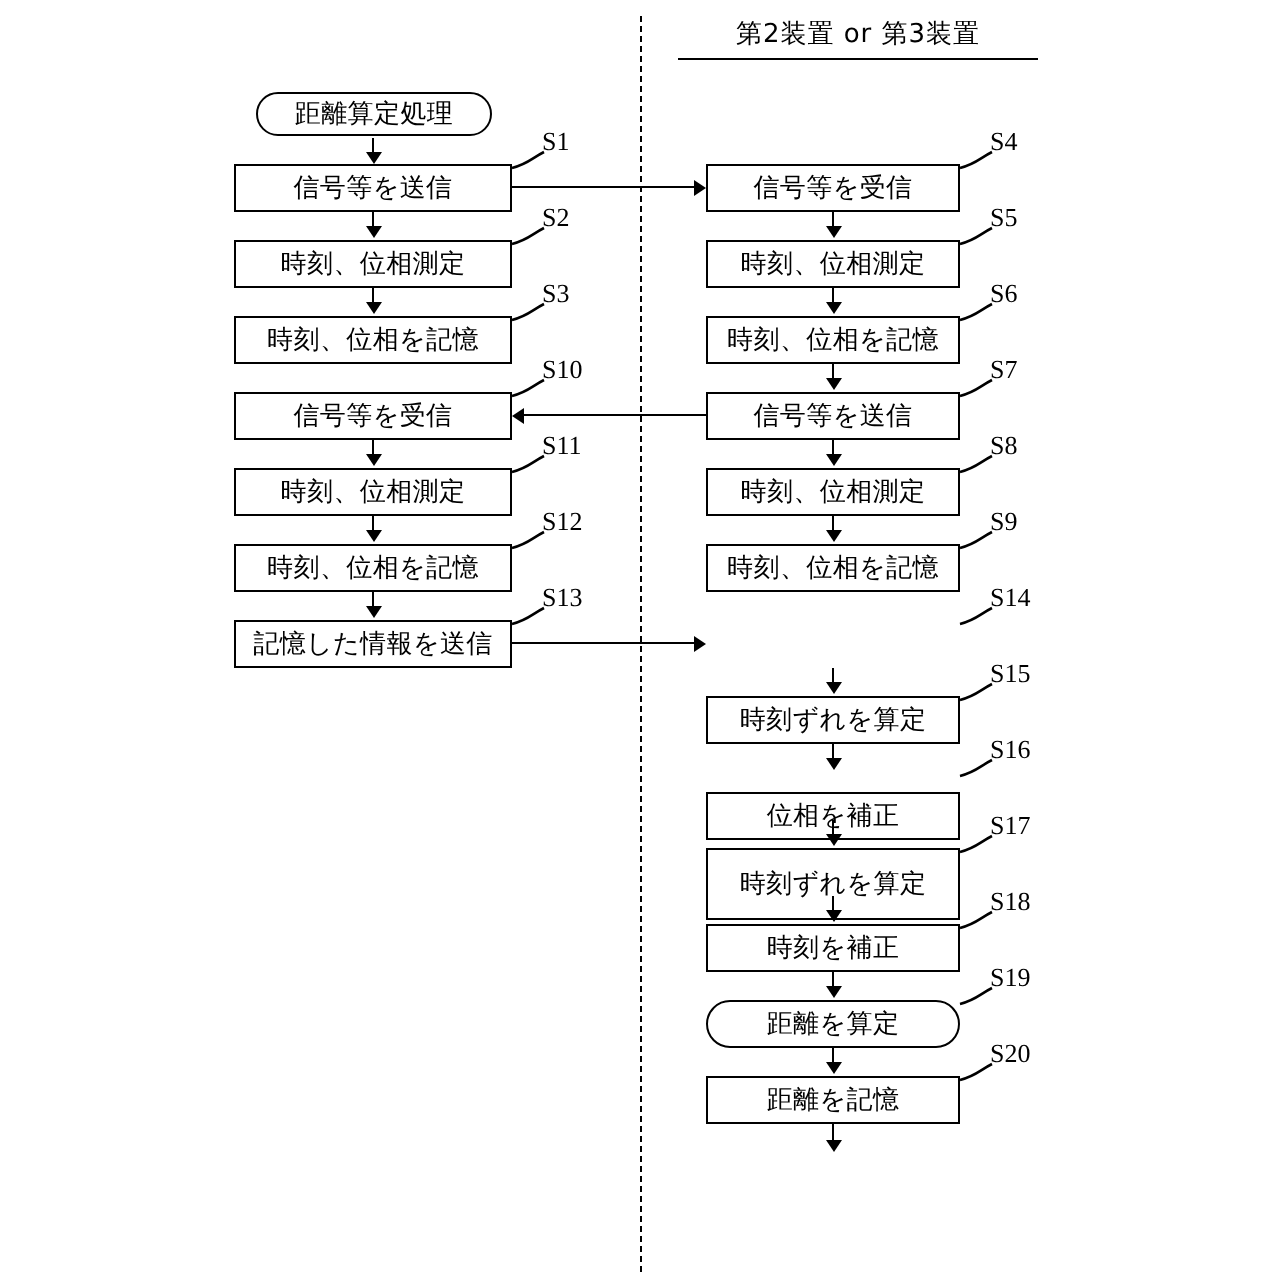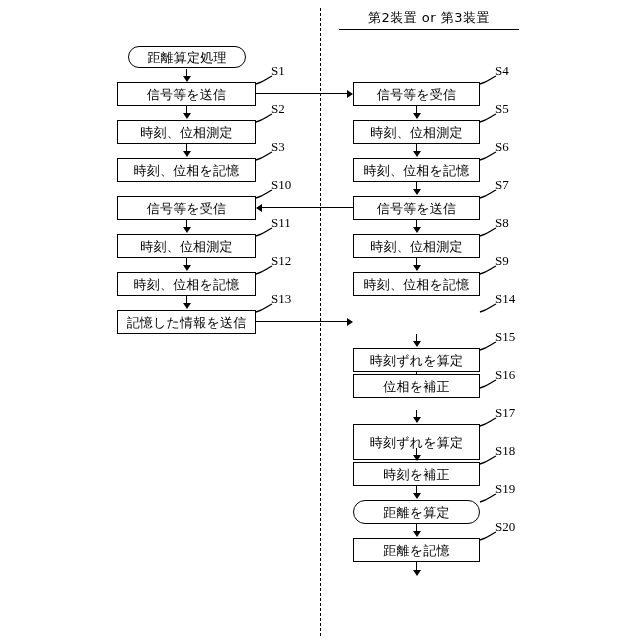--- a/index.html
+++ b/index.html
@@ -151,21 +151,21 @@
 
   <div class="vline" style="left:416px;top:334px;height:8px;"></div>
   <div class="arrow-down" style="left:412.5px;top:341px;"></div>
 
   <div class="node" style="left:353px;top:348px;width:127px;height:24px;">
     <span>時刻ずれを算定</span>
   </div>
   <div class="vline" style="left:416px;top:372px;height:8px;"></div>
   <div class="arrow-down" style="left:412.5px;top:379px;"></div>
 
-  <div class="node" style="left:353px;top:374px;width:127px;height:24px;">
+  <div class="node" style="left:353px;top:396px;width:127px;height:24px;">
     <span>位相を補正</span>
   </div>
   <div class="vline" style="left:416px;top:410px;height:8px;"></div>
   <div class="arrow-down" style="left:412.5px;top:417px;"></div>
 
   <div class="node" style="left:353px;top:424px;width:127px;height:36px;">
     <span>時刻ずれを算定</span>
   </div>
   <div class="vline" style="left:416px;top:448px;height:8px;"></div>
   <div class="arrow-down" style="left:412.5px;top:455px;"></div>

